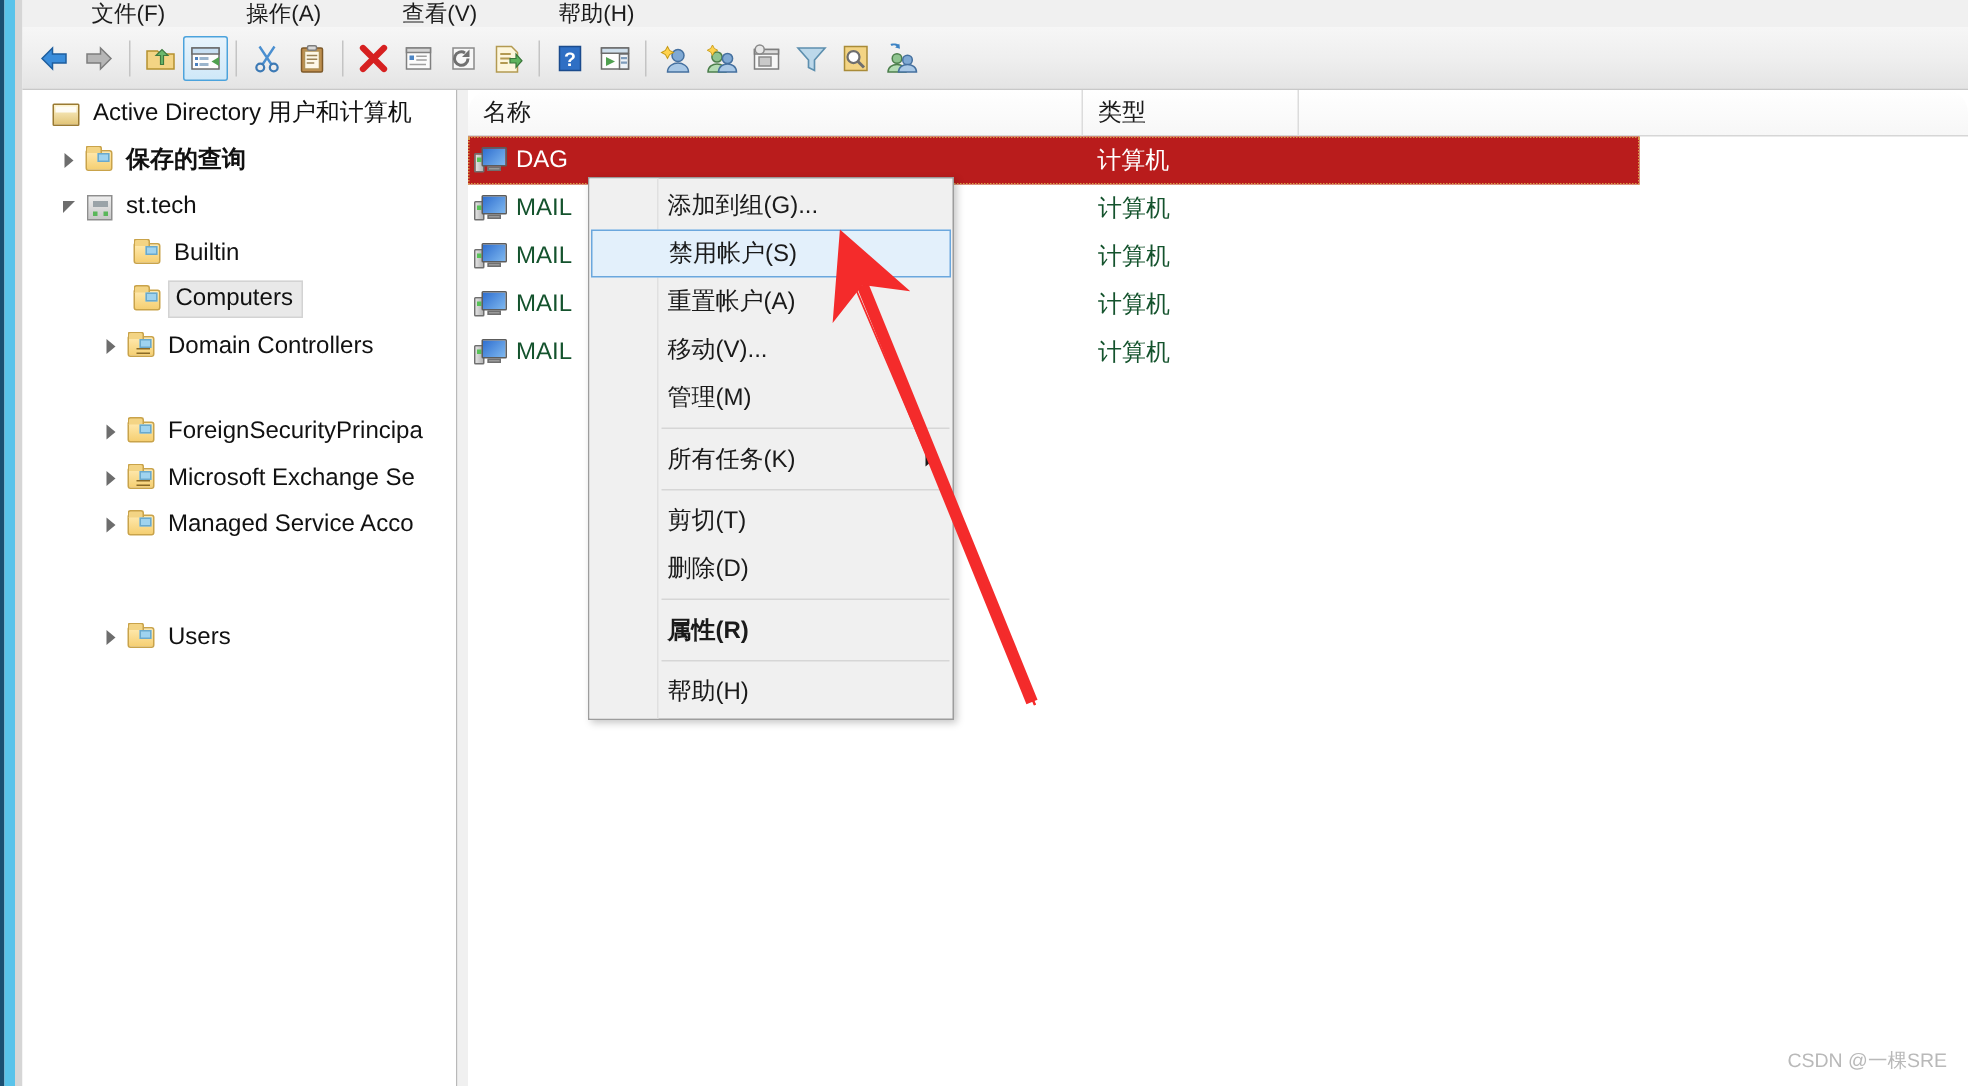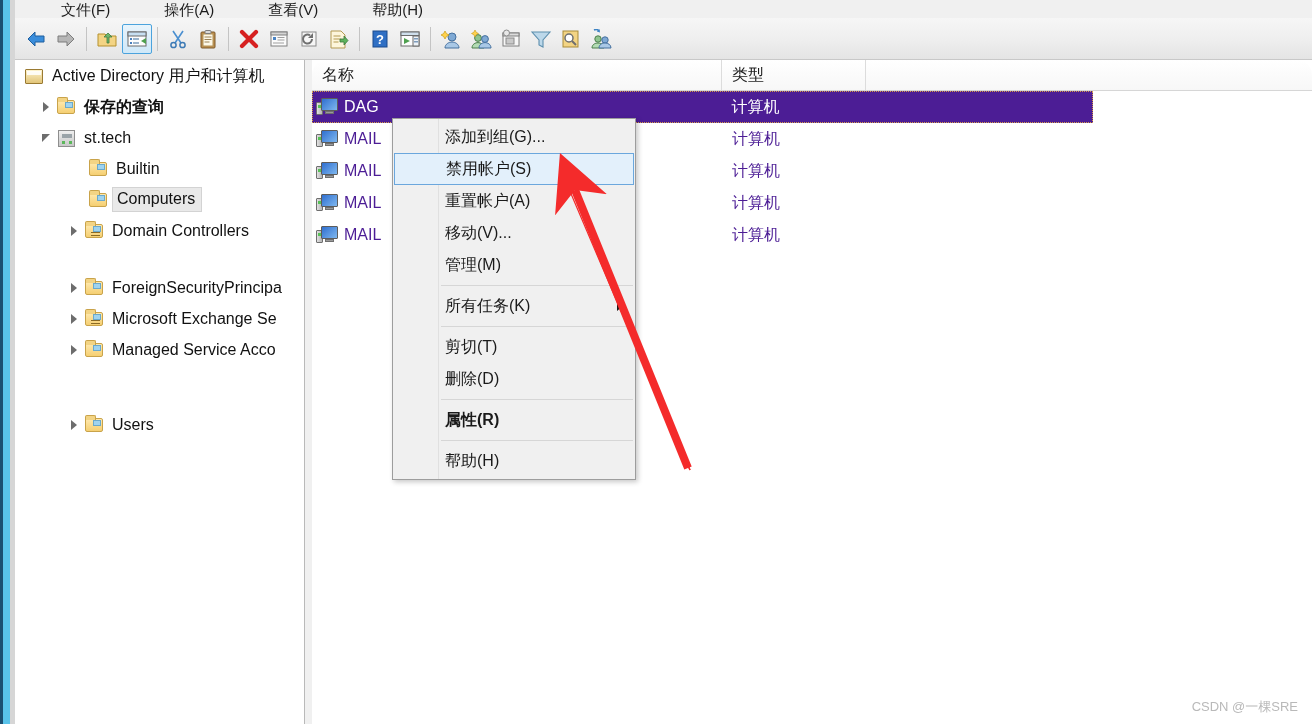--- a/index.html
+++ b/index.html
@@ -189,29 +189,29 @@
   }
   .lv-col.c-name { width: 410px; }
   .lv-col.c-type { width: 144px; }
   .lv-col.c-desc { width: 228px; }
   .lv-col.c-fill { flex: 1; border-right: none; }
 
   
   .lv-body { position: absolute; left: 0; top: 31px; width: 1000px; }
   .lv-row {
     height: 32px; display: flex; align-items: center;
-    font-size: 16px; color: #4c1d95;
+    font-size: 16px; color: #14532d;
     cursor: default;
   }
   .lv-row .cell-name { width: 410px; display: flex; align-items: center; padding-left: 4px; }
   .lv-row .cell-type { width: 144px; padding-left: 10px; }
   .lv-row .cell-desc { width: 228px; padding-left: 10px; }
   .lv-row.selected {
     width: 781px;
-    background: #4c1d95;
+    background: #b91c1c;
     color: #ffffff;
     outline: 1px dotted #d79b4a;
     outline-offset: -1px;
     align-items: center;
   }
   .pc-ico { width: 24px; height: 22px; position: relative; flex:0 0 auto; margin-right: 4px; }
   .pc-ico .mon {
     position:absolute; left:5px; top:2px; width:17px; height:13px;
     background: linear-gradient(135deg,#2f6fd0,#7fb8ef);
     border:1px solid #5c5c5c; border-radius:1px;
@@ -433,21 +433,21 @@
         <circle cx="15" cy="11" r="3.2" fill="#7fa9d4" stroke="#45709f"></circle>
         <path d="M9 19 c0-3.4 3-5 6-5 s6 1.6 6 5 Z" fill="#a9c8e6" stroke="#45709f"></path>
         <path d="M4 1 a4 4 0 0 1 5 1" fill="none" stroke="#3d83c4" stroke-width="1.6"></path>
         <path d="M9.5 0 L10 3.5 L6.8 2.6 Z" fill="#3d83c4"></path>
       </svg>
     </div>
   </div>
 
   <div class="tree-pane">
 
-    <div class="tree-row" style="padding-left:8px;">
+    <div class="tree-row" style="padding-left:8px;margin-left:10px;">
       <span class="tico">
           <span class="ico-console"></span>
         </span>
       <span class="tree-label">Active Directory 用户和计算机</span>
     </div>
 
     <div class="tree-row" style="padding-left:22px;font-weight:bold;">
       <span class="expander closed"></span>
       <span class="tico">
           <span class="ico-folder"></span>

